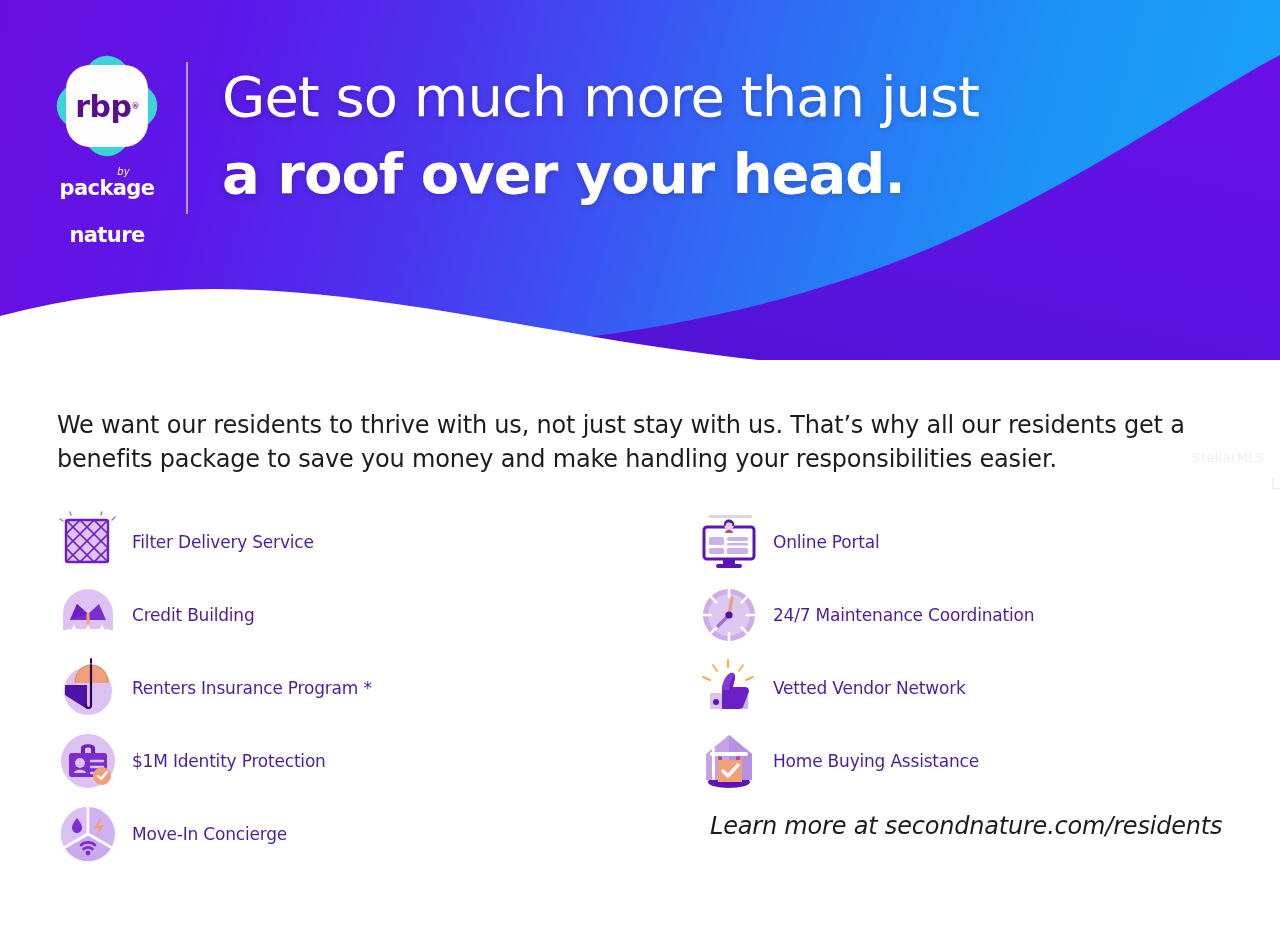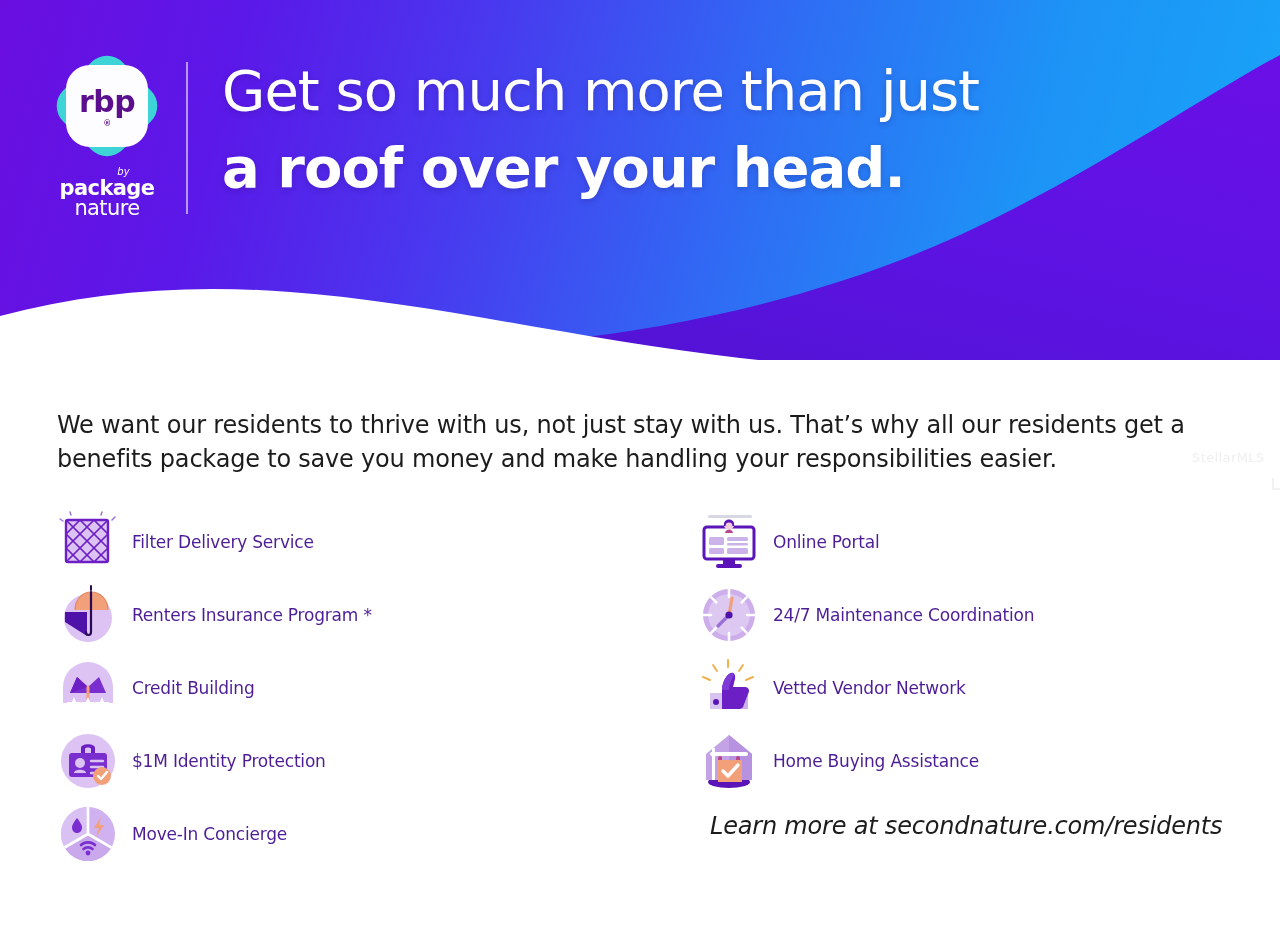--- a/index.html
+++ b/index.html
@@ -43,38 +43,37 @@
   .badge-white {
     position:absolute; left:9px; top:9px; width:82px; height:82px;
     background:#fdfdff; border-radius:24px;
   }
   .badge-text {
     position:absolute; left:0; top:0; width:100px; height:100px;
     display:flex; align-items:center; justify-content:center;
     font-family:"DejaVu Sans", sans-serif;
     font-size:30px; font-weight:bold; color:#5b0f8e;
     letter-spacing:-0.5px;
-    flex-direction:column;
   }
   .badge-text sup { font-size:8px; vertical-align:super; }
   .by-line {
     margin-top:6px; text-align:center; color:#ffffff; line-height:0.98;
   }
   .by-line .by { font-size:10px; font-style:italic; display:inline-block;padding-left:33px; }
   .by-line .sn1 { font-size:21px; font-weight:bold; letter-spacing:-0.6px; }
-  .by-line .sn2 { font-size:21px; font-weight:normal; letter-spacing:-0.6px; display:block; }
+  .by-line .sn2 { font-size:21px; font-weight:bold; letter-spacing:-0.6px; display:block;margin-top:27px; }
 
   .divider-rule {
     position:absolute; left:186px; top:62px; width:2px; height:152px;
     background:rgba(255,255,255,0.55);
   }
 
   
   .headline {
-    position:absolute; left:222px; top:60px; width:860px;
+    position:absolute; left:222px; top:66px; width:860px;
     color:#ffffff;
     text-shadow:0 2px 6px rgba(30,0,90,0.22);
   }
   .headline .l1 {
     font-size:56px; font-weight:normal; line-height:1.12; letter-spacing:-1px;
     white-space:nowrap;
   }
   .headline .l2 {
     font-size:56px; font-weight:bold; line-height:1.12; letter-spacing:-1px;
     white-space:nowrap; margin-top:14px;
@@ -195,46 +194,46 @@
               <path d="M55,9 L58,6"></path>
           </g>
         </svg>
       </span>
       <span class="lbl">Filter Delivery Service</span>
     </div>
 
     <div class="benefit">
       <span class="ic">
         <svg width="62" height="62" viewBox="0 0 62 62">
-          <circle cx="31" cy="34" r="24" fill="#dcc3f3"></circle>
-          <path d="M8,38 L8,28 L30,28 L30,52 Z" fill="#4f12a8"></path>
-          <path d="M18,26 C18,15 26,8 34,8 C43,8 51,15 51,26 Z" fill="#f2a07a"></path>
-          <path d="M18,26 C18,15 26,8 34,8 C43,8 51,15 51,26" fill="none" stroke="#e08a60" stroke-width="1.2"></path>
-          <path d="M34,8 L34,48 C34,52 29,52 29,48" fill="none" stroke="#2a0a55" stroke-width="2.2" stroke-linecap="round"></path>
-          <path d="M34,6 L34,2" stroke="#2a0a55" stroke-width="2" stroke-linecap="round"></path>
-        </svg>
-      </span>
-      <span class="lbl">Renters Insurance Program *</span>
-    </div>
-
-    <div class="benefit">
-      <span class="ic">
-        <svg width="62" height="62" viewBox="0 0 62 62">
           <path d="M6,46 L6,30 A25,25 0 0 1 56,30 L56,46 Z" fill="#dcc3f3"></path>
           <path d="M13,36 L20,20 L31,30 L42,20 L49,36 Z" fill="#7a2ed0"></path>
           <path d="M13,36 L20,20 L31,30" fill="#6b1fc4"></path>
           <path d="M31,30 L31,42" stroke="#f2a07a" stroke-width="3" stroke-linecap="round"></path>
           <g fill="#ffffff">
             <path d="M17,40 L19,45 L24.4,45 L20,48.2 L21.7,53.4 L17,50.2 L12.3,53.4 L14,48.2 L9.6,45 L15,45 Z"></path>
             <path d="M31,40 L33,45 L38.4,45 L34,48.2 L35.7,53.4 L31,50.2 L26.3,53.4 L28,48.2 L23.6,45 L29,45 Z"></path>
             <path d="M45,40 L47,45 L52.4,45 L48,48.2 L49.7,53.4 L45,50.2 L40.3,53.4 L42,48.2 L37.6,45 L43,45 Z"></path>
           </g>
         </svg>
       </span>
       <span class="lbl">Credit Building</span>
+    </div>
+
+    <div class="benefit">
+      <span class="ic">
+        <svg width="62" height="62" viewBox="0 0 62 62">
+          <circle cx="31" cy="34" r="24" fill="#dcc3f3"></circle>
+          <path d="M8,38 L8,28 L30,28 L30,52 Z" fill="#4f12a8"></path>
+          <path d="M18,26 C18,15 26,8 34,8 C43,8 51,15 51,26 Z" fill="#f2a07a"></path>
+          <path d="M18,26 C18,15 26,8 34,8 C43,8 51,15 51,26" fill="none" stroke="#e08a60" stroke-width="1.2"></path>
+          <path d="M34,8 L34,48 C34,52 29,52 29,48" fill="none" stroke="#2a0a55" stroke-width="2.2" stroke-linecap="round"></path>
+          <path d="M34,6 L34,2" stroke="#2a0a55" stroke-width="2" stroke-linecap="round"></path>
+        </svg>
+      </span>
+      <span class="lbl">Renters Insurance Program *</span>
     </div>
 
     <div class="benefit">
       <span class="ic">
         <svg width="62" height="62" viewBox="0 0 62 62">
           <circle cx="31" cy="31" r="27" fill="#dcc3f3"></circle>
           <path d="M24,18 C24,13 38,13 38,18 L38,23 L34,23 L34,19 C34,17 28,17 28,19 L28,23 L24,23 Z" fill="#6b1fc4"></path>
           <rect x="12" y="23" width="38" height="24" rx="3" fill="#7a2ed0"></rect>
           <circle cx="23" cy="33" r="5" fill="#dcc3f3"></circle>
           <path d="M17,43 C17,38.5 29,38.5 29,43 Z" fill="#dcc3f3"></path>

